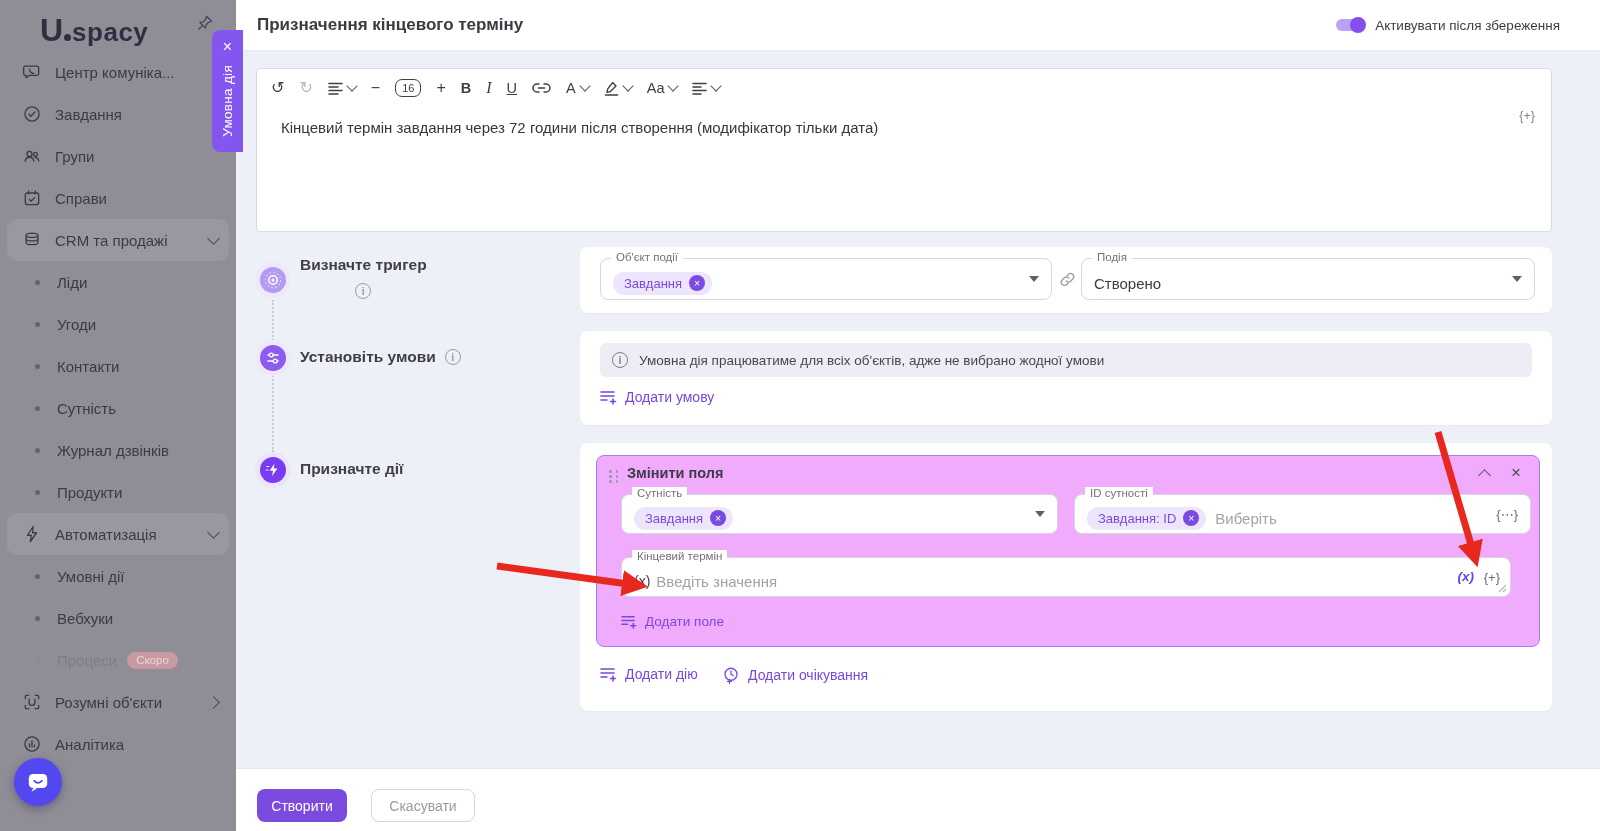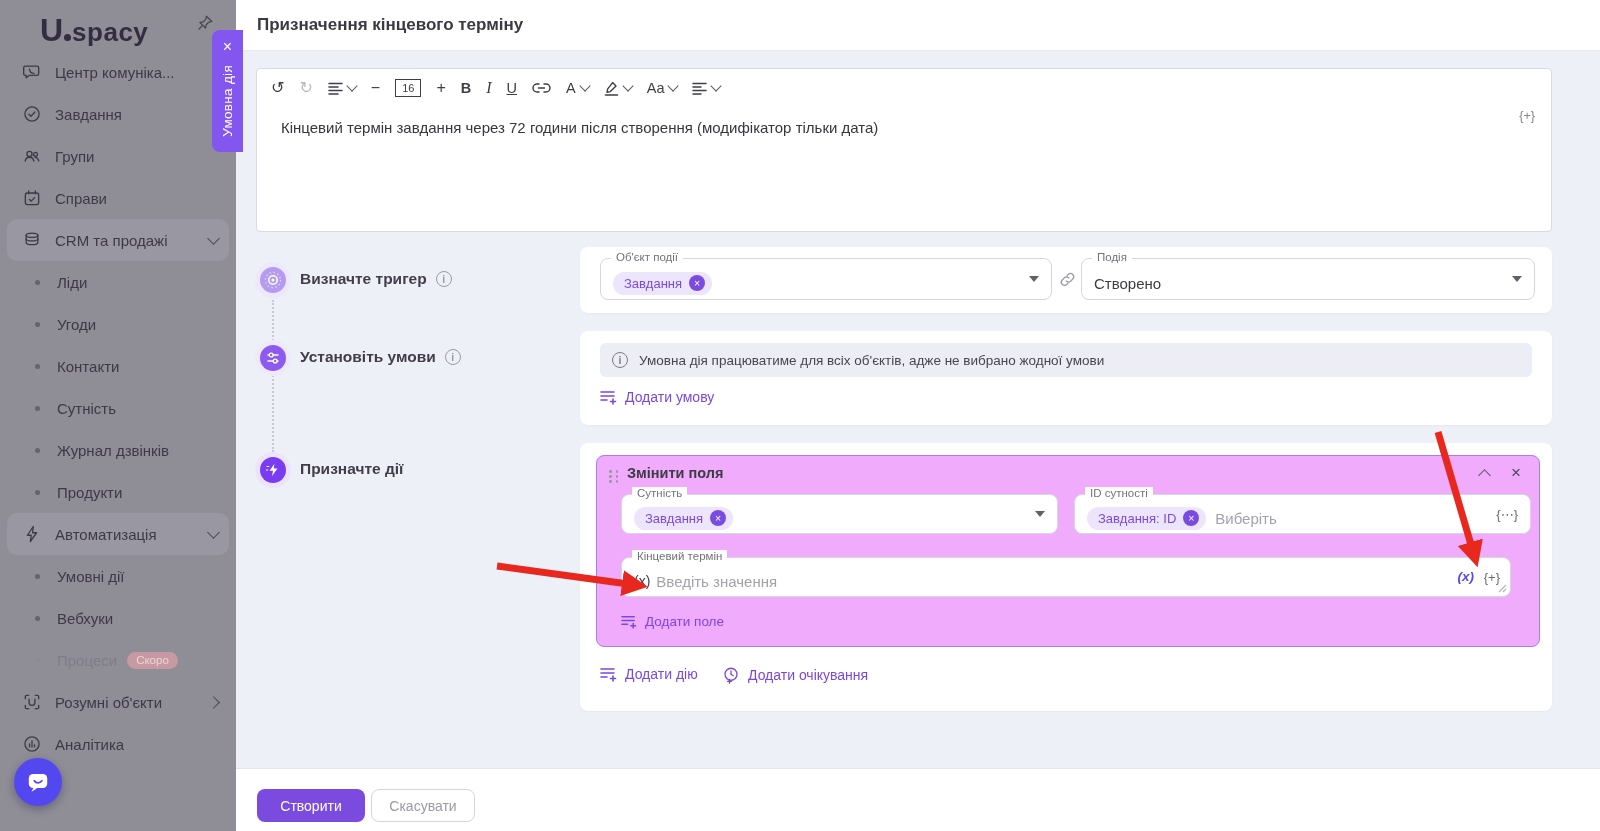--- a/index.html
+++ b/index.html
@@ -43,21 +43,21 @@
 
   .card{position:absolute;background:#fff;border-radius:8px;box-shadow:0 1px 2px rgba(40,40,70,.04);}
 
   
   .editor{position:absolute;left:256px;top:68px;width:1296px;height:164px;background:#fff;border:1px solid #dadae4;border-radius:4px;box-sizing:border-box;z-index:4;}
   .toolbar{display:flex;align-items:center;height:38px;padding:0 6px 0 14px;gap:15px;color:#3e3e48;}
   .tbtn{display:flex;align-items:center;gap:5px;font-size:14.5px;cursor:pointer;color:#3e3e48;}
   .tbtn.dis{color:#b9b9c2;}
   .tbtn .glyph{font-size:16px;line-height:16px;}
   .chev{width:7px;height:7px;border-right:1.5px solid #5a5a64;border-bottom:1.5px solid #5a5a64;transform:rotate(45deg);display:inline-block;margin-top:-4px;}
-  .sizebox{border:1.4px solid #3e3e48;border-radius:0;font-size:11px;padding:2px 6px;line-height:12px;}
+  .sizebox{border:1.4px solid #3e3e48;border-radius:7px;font-size:11px;padding:2px 6px;line-height:12px;}
   .ed-b{font-weight:700;}
   .ed-i{font-style:italic;font-family:"Liberation Serif",serif;font-size:16px;}
   .ed-u{text-decoration:underline;}
   .ed-content{padding:12px 24px 0 24px;font-size:15px;color:#36363e;}
   .ed-insert{position:absolute;right:16px;top:40px;font-size:12.5px;color:#84848e;cursor:pointer;}
 
   
   .step-halo{position:absolute;width:36px;height:36px;border-radius:50%;display:flex;align-items:center;justify-content:center;z-index:3;}
   .h1{background:#eee8fc;}
   .h2{background:#efe9fc;}
@@ -89,21 +89,21 @@
   .drag i{width:2.6px;height:2.6px;border-radius:50%;background:#9a9aa4;}
   .subtitle{position:absolute;left:30px;top:9px;font-size:14.5px;font-weight:600;color:#3c3c44;}
   .up-chev{position:absolute;right:50px;top:15px;width:8px;height:8px;border-right:1.7px solid #55555e;border-bottom:1.7px solid #55555e;transform:rotate(-135deg);cursor:pointer;}
   .close-x{position:absolute;right:18px;top:7px;font-size:17px;color:#4a4a52;cursor:pointer;}
   .var-dark{font-size:14px;color:#3e3e46;margin-right:6px;}
   .var-colored{font-size:13.5px;color:#5b48ee;font-style:italic;font-weight:600;cursor:pointer;}
   .grip{position:absolute;right:3px;bottom:3px;}
 
   
   .footer{position:absolute;left:236px;top:768px;width:1364px;height:63px;background:#fff;border-top:1px solid #e5e5ec;z-index:5;}
-  .btn-primary{position:absolute;left:21px;top:20px;width:108px;height:33px;border-radius:8px;background:#7b4be0;color:#fff;font-size:14px;display:flex;align-items:center;justify-content:center;cursor:pointer;}
+  .btn-primary{position:absolute;left:21px;top:20px;width:90px;height:33px;border-radius:8px;background:#7b4be0;color:#fff;font-size:14px;display:flex;align-items:center;justify-content:center;cursor:pointer;}
   .btn-secondary{position:absolute;left:135px;top:20px;width:104px;height:33px;border-radius:8px;background:#fff;border:1px solid #d4d4de;color:#9a9aa3;font-size:14px;display:flex;align-items:center;justify-content:center;box-sizing:border-box;cursor:pointer;}
 
   .arrows{position:absolute;left:0;top:0;z-index:60;pointer-events:none;}
   svg.ic{display:block;}
 </style>
 </head>
 <body>
 
 <div id="app">
 
@@ -248,20 +248,26 @@
       </svg>
   </div>
 
   <div class="slide-tab">
     <span class="x">×</span>
     <span class="vlabel">Умовна дія</span>
   </div>
 
   <div class="topbar">
     <div class="page-title">Призначення кінцевого терміну</div>
+    <div class="toggle-wrap">
+      <span class="toggle">
+          <span class="knob"></span>
+        </span>
+      <span class="toggle-label">Активувати після збереження</span>
+    </div>
   </div>
 
   <div class="editor">
     <div class="toolbar">
       <span class="tbtn">
           <span class="glyph">↺</span>
         </span>
       <span class="tbtn dis">
           <span class="glyph">↻</span>
         </span>
@@ -318,21 +324,21 @@
 
   <div class="step-halo h1" style="left:255px;top:262px;">
     <span class="step-disc d1">
         <svg class="ic" width="20" height="20" viewBox="0 0 20 20">
           <circle cx="10" cy="10" r="7.6" stroke="rgba(255,255,255,.6)" stroke-width="1.2" fill="none" stroke-dasharray="1.6 2.4"></circle>
           <circle cx="10" cy="10" r="4.2" stroke="#fff" stroke-width="1.5" fill="none"></circle>
           <circle cx="10" cy="10" r="1.5" fill="#fff"></circle>
         </svg>
       </span>
   </div>
-  <div class="step-label" style="left:300px;top:270px;">
+  <div class="step-label" style="left:300px;top:256px;flex-direction:column;">
     <span>Визначте тригер</span>
     <span class="info-i">i</span>
   </div>
 
   <div class="step-halo h2" style="left:255px;top:340px;">
     <span class="step-disc d2">
         <svg class="ic" width="18" height="18" viewBox="0 0 18 18">
           <path d="M4 6h10M4 12h10" stroke="#fff" stroke-width="1.5" stroke-linecap="round"></path>
           <circle cx="7.2" cy="6" r="1.9" fill="#8d5bf0" stroke="#fff" stroke-width="1.4"></circle>
           <circle cx="11.2" cy="12" r="1.9" fill="#8d5bf0" stroke="#fff" stroke-width="1.4"></circle>

